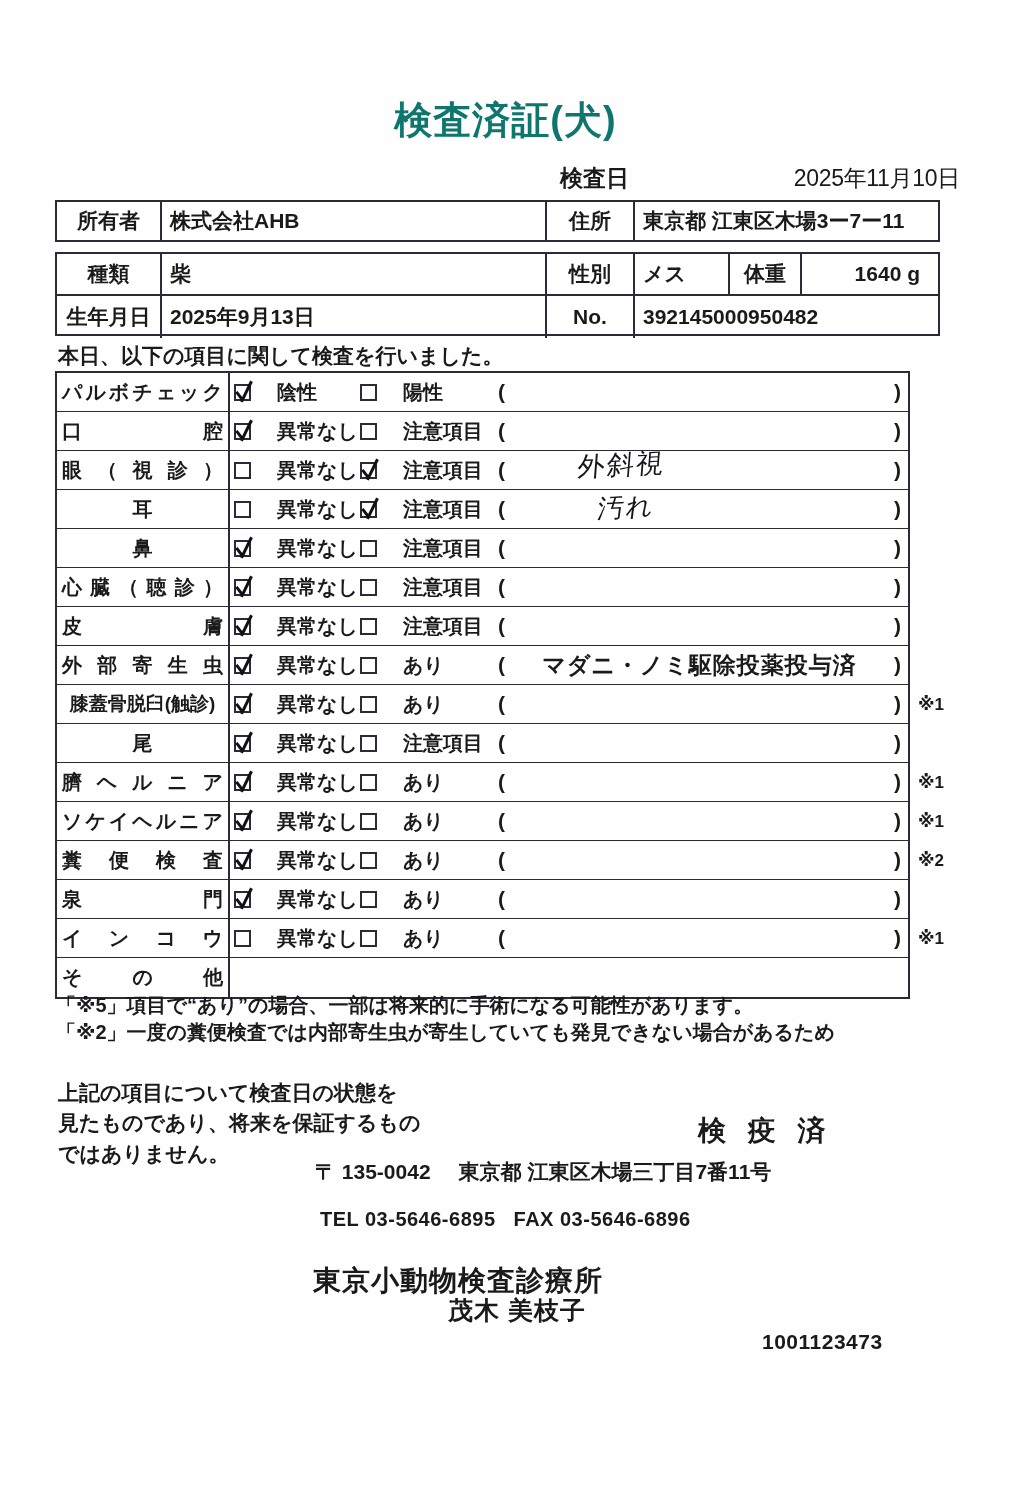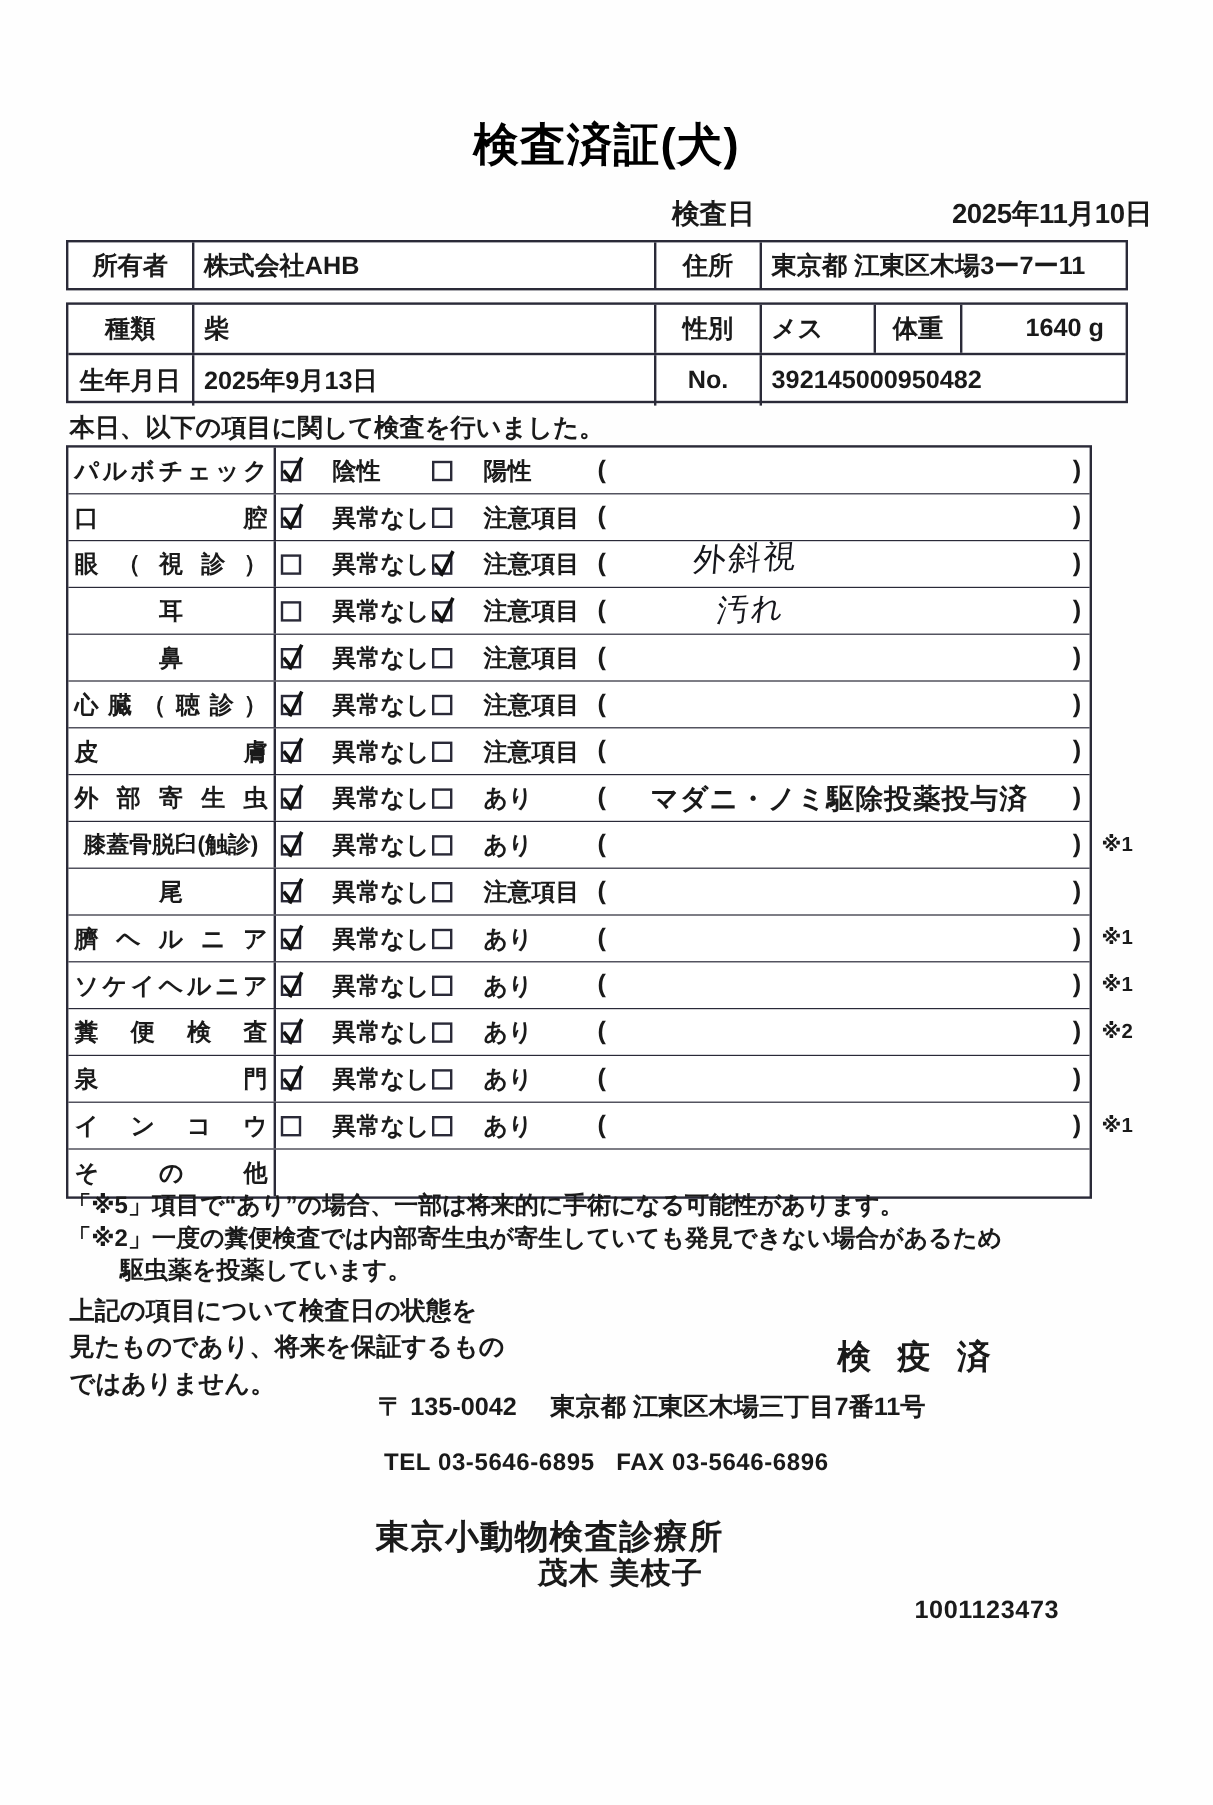--- a/index.html
+++ b/index.html
@@ -22,21 +22,21 @@
   
   .doc-title {
     position: absolute;
     left: 0;
     top: 95px;
     width: 1011px;
     text-align: center;
     font-size: 38px;
     font-weight: 700;
     letter-spacing: 1px;
-    color: #000000;
+    color: #0f766e;
   }
 
   
   .examdate-row {
     position: absolute;
     left: 560px;
     top: 163px;
     width: 400px;
     height: 30px;
   }
@@ -45,21 +45,21 @@
     left: 0;
     top: 0;
     font-size: 23px;
     font-weight: 700;
   }
   .examdate-value {
     position: absolute;
     right: 0;
     top: 0;
     font-size: 23px;
-    font-weight: 700;
+    font-weight: 400;
     letter-spacing: -0.3px;
   }
 
   
   .tbl {
     position: absolute;
     border: 2px solid #2a2a38;
     box-sizing: border-box;
     background: #fff;
   }
@@ -686,21 +686,20 @@
         <div class="opts"></div>
       </div>
     </div>
 
   <div class="handwriting" id="hw-eye">外斜視</div>
   <div class="handwriting" id="hw-ear">汚れ</div>
 
   <div class="footnotes">
     <div>「※5」項目で“あり”の場合、一部は将来的に手術になる可能性があります。</div>
     <div>「※2」一度の糞便検査では内部寄生虫が寄生していても発見できない場合があるため</div>
-    <div class="fn-indent">駆虫薬を投薬しています。</div>
   </div>
 
   <div class="disclaimer">
     <div>上記の項目について検査日の状態を</div>
     <div>見たものであり、将来を保証するもの</div>
     <div>ではありません。</div>
   </div>
 
   <div class="stamp">検 疫 済</div>
 

